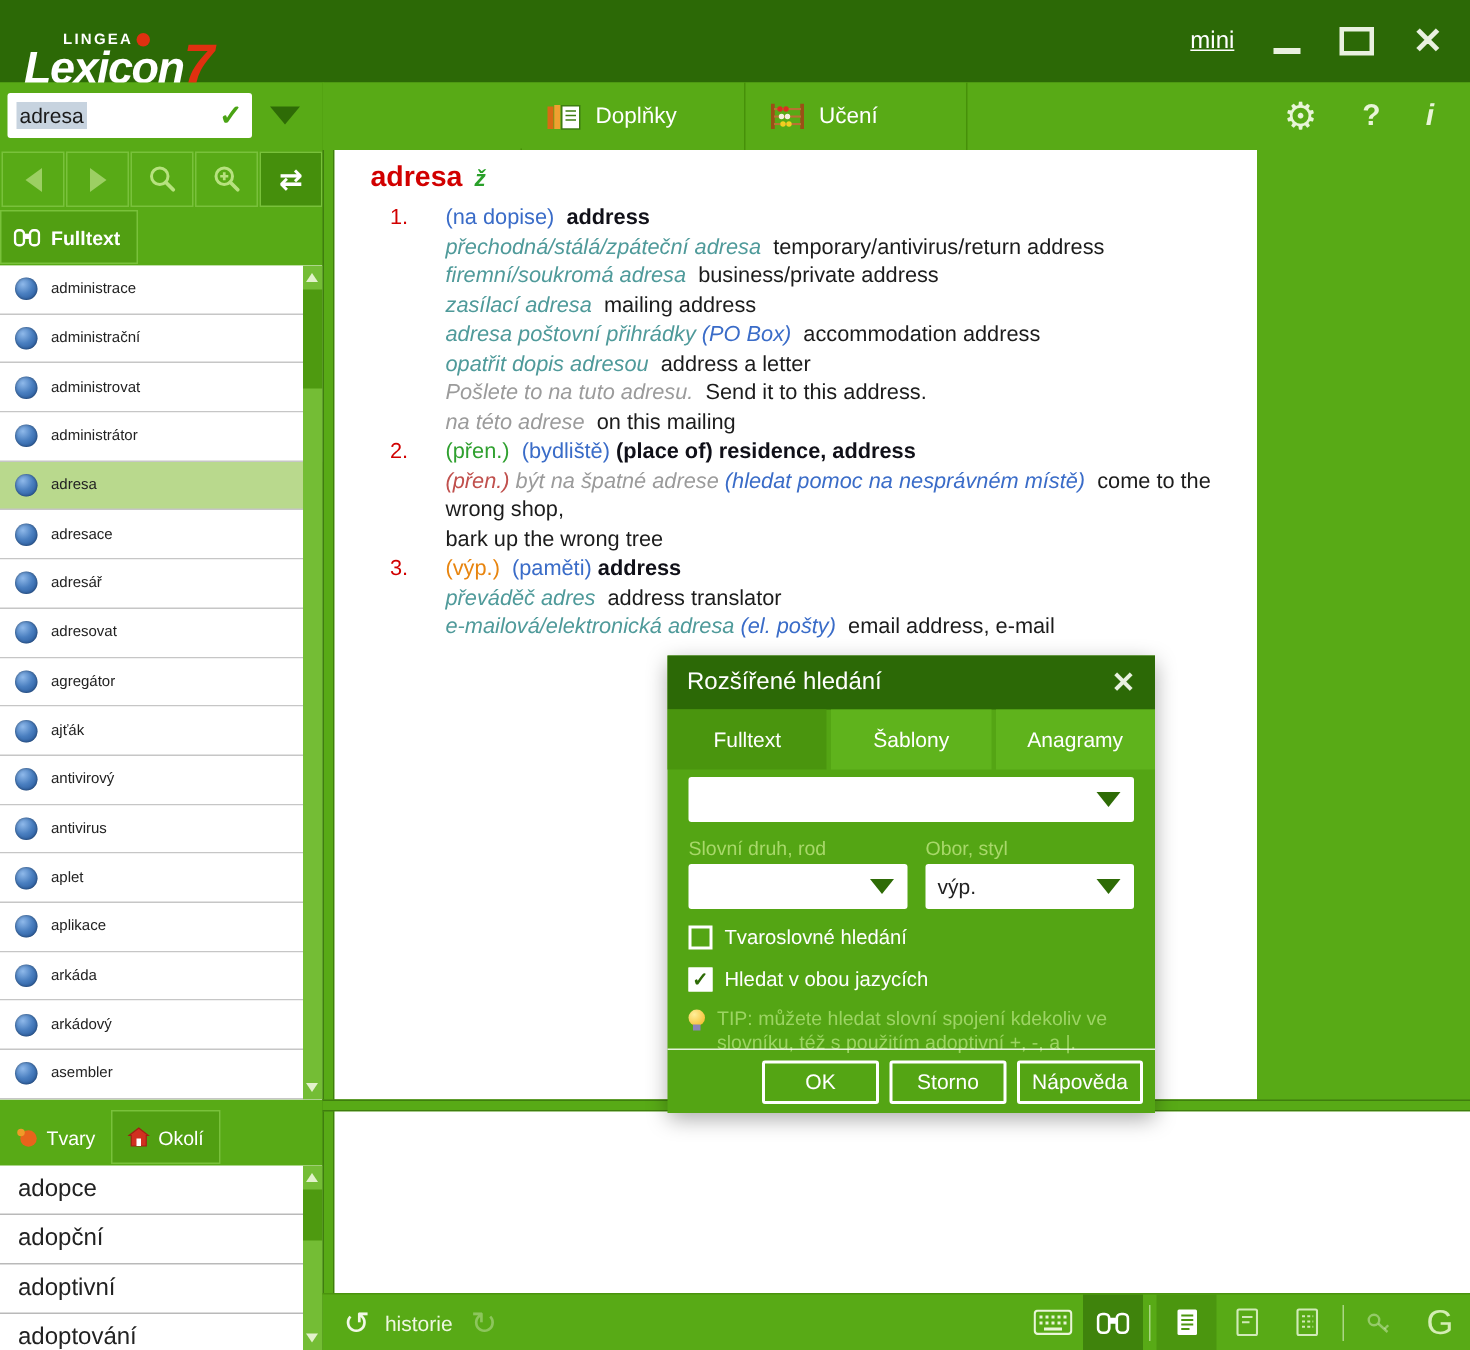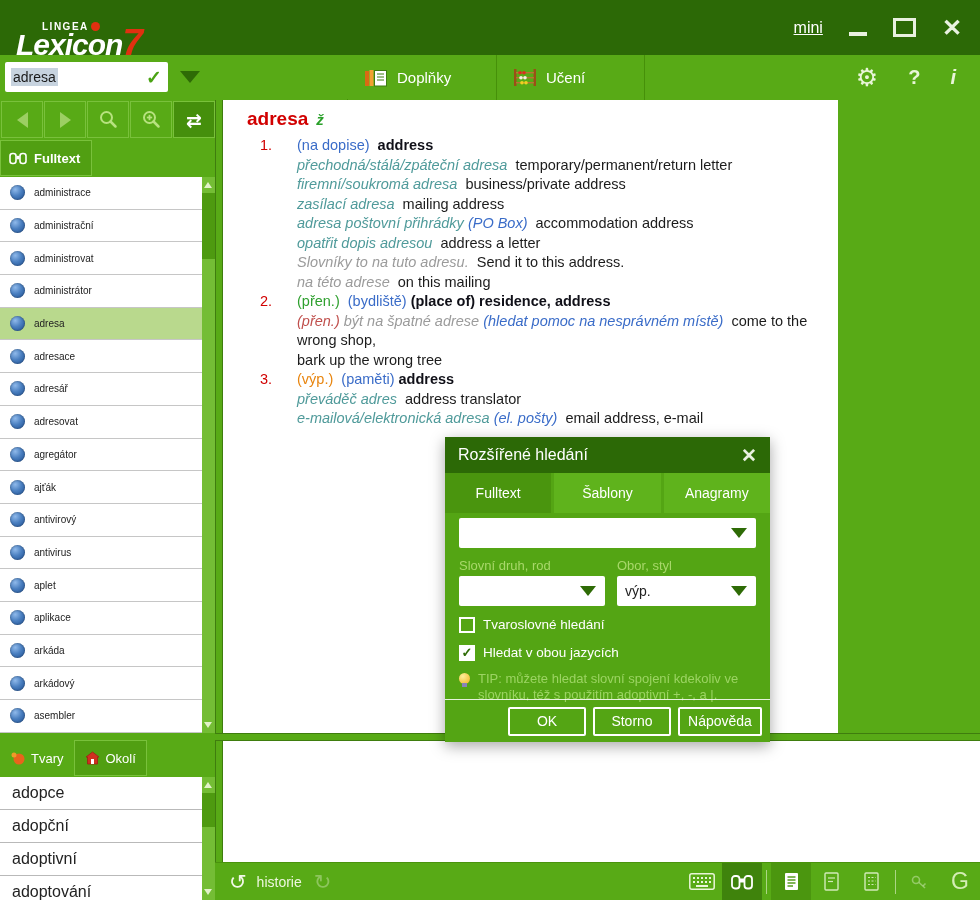--- a/index.html
+++ b/index.html
@@ -345,26 +345,26 @@
     </div>
   </div>
 
   <div class="abs vdivider"></div>
   <div class="abs main-panel">
     <div class="entry">
       <div class="headword-line">
         <span class="headword">adresa</span><span class="gender">ž</span>
       </div>
       <div class="entry-line"><span class="sense-num">1.</span><span><span class="seg seg-blue">(na dopise)</span><span class="seg seg-plain">  </span><span class="seg seg-bold">address</span></span></div>
-      <div class="entry-line"><span><span class="seg seg-teal">přechodná/stálá/zpáteční adresa</span><span class="seg seg-plain">  temporary/permanent/return letter</span></span></div>
+      <div class="entry-line"><span><span class="seg seg-teal">přechodná/stálá/zpáteční adresa</span><span class="seg seg-plain">  temporary/antivirus/return address</span></span></div>
       <div class="entry-line"><span><span class="seg seg-teal">firemní/soukromá adresa</span><span class="seg seg-plain">  business/private address</span></span></div>
       <div class="entry-line"><span><span class="seg seg-teal">zasílací adresa</span><span class="seg seg-plain">  mailing address</span></span></div>
       <div class="entry-line"><span><span class="seg seg-teal">adresa poštovní přihrádky </span><span class="seg seg-blueit">(PO Box)</span><span class="seg seg-plain">  accommodation address</span></span></div>
       <div class="entry-line"><span><span class="seg seg-teal">opatřit dopis adresou</span><span class="seg seg-plain">  address a letter</span></span></div>
-      <div class="entry-line"><span><span class="seg seg-gray">Slovníky to na tuto adresu.</span><span class="seg seg-plain">  Send it to this address.</span></span></div>
+      <div class="entry-line"><span><span class="seg seg-gray">Pošlete to na tuto adresu.</span><span class="seg seg-plain">  Send it to this address.</span></span></div>
       <div class="entry-line"><span><span class="seg seg-gray">na této adrese</span><span class="seg seg-plain">  on this mailing</span></span></div>
       <div class="entry-line"><span class="sense-num">2.</span><span><span class="seg seg-green">(přen.)</span><span class="seg seg-plain">  </span><span class="seg seg-blue">(bydliště)</span><span class="seg seg-plain"> </span><span class="seg seg-bold">(place of) residence, address</span></span></div>
       <div class="entry-line"><span><span class="seg seg-redit">(přen.)</span><span class="seg seg-gray"> být na špatné adrese </span><span class="seg seg-blueit">(hledat pomoc na nesprávném místě)</span><span class="seg seg-plain">  come to the wrong shop,</span></span></div>
       <div class="entry-line"><span><span class="seg seg-plain">bark up the wrong tree</span></span></div>
       <div class="entry-line"><span class="sense-num">3.</span><span><span class="seg seg-orange">(výp.)</span><span class="seg seg-plain">  </span><span class="seg seg-blue">(paměti)</span><span class="seg seg-plain"> </span><span class="seg seg-bold">address</span></span></div>
       <div class="entry-line"><span><span class="seg seg-teal">převáděč adres</span><span class="seg seg-plain">  address translator</span></span></div>
       <div class="entry-line"><span><span class="seg seg-teal">e-mailová/elektronická adresa </span><span class="seg seg-blueit">(el. pošty)</span><span class="seg seg-plain">  email address, e-mail</span></span></div>
     </div>
   </div>
   <div class="abs hsplitter"></div>

